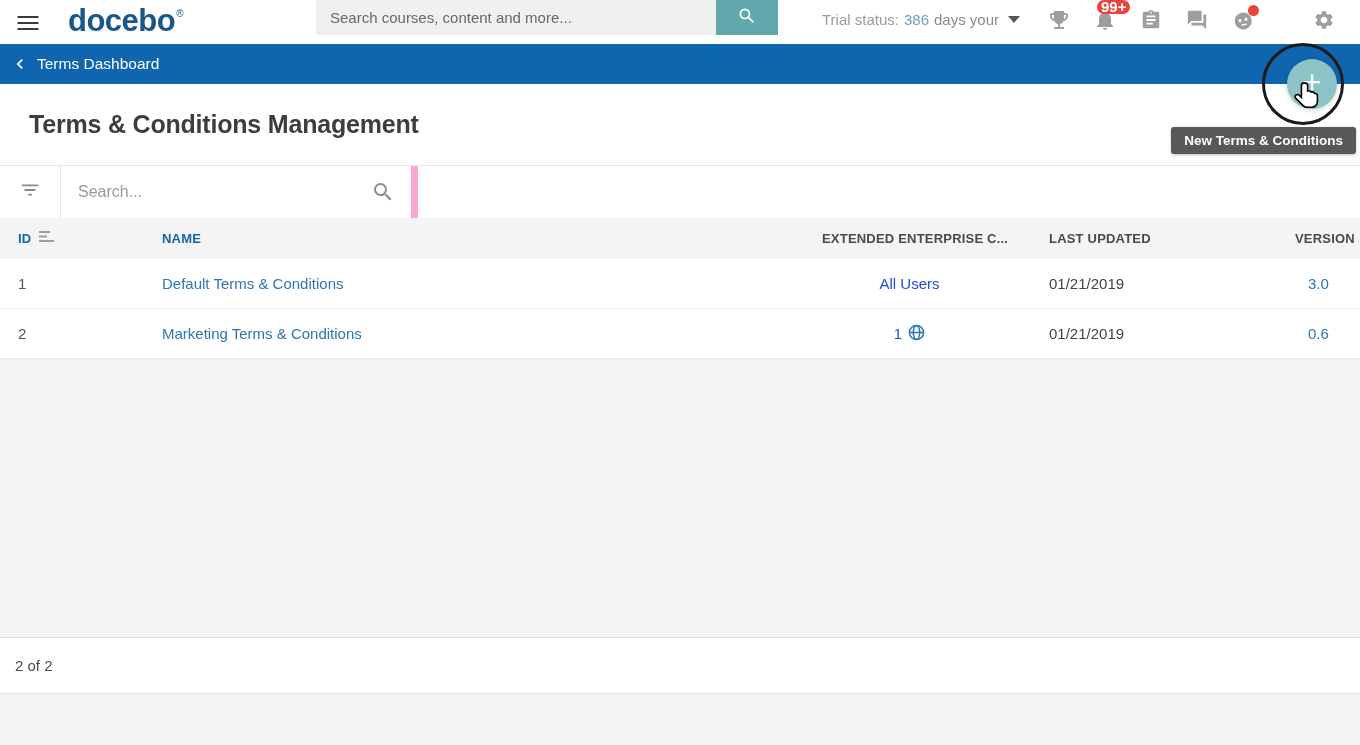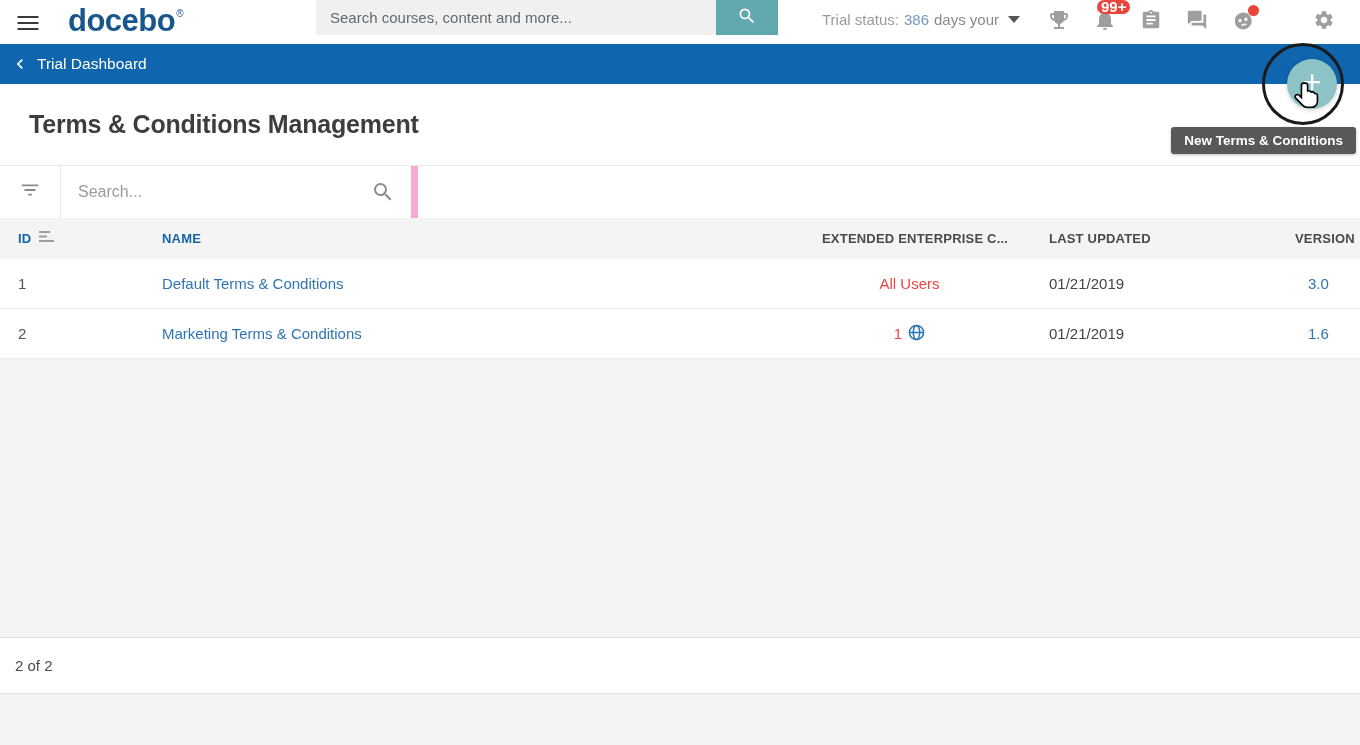--- a/index.html
+++ b/index.html
@@ -53,21 +53,21 @@
   
   .thead, .trow { display:grid; grid-template-columns:116px 632px 199px 218px 1fr; align-items:center; padding-left:18px;gap:28px; }
   .thead { height:41px; background:#f4f4f4; font-size:13px; letter-spacing:0.2px; }
   .th-blue { color:#1465a8; font-weight:600; display:flex; align-items:center; gap:8px; cursor:pointer; }
   .th-dark { color:#4a4a4a; font-weight:600; cursor:pointer; }
   .sort-ic { display:inline-block; }
   .trow { height:50px; background:#fff; border-bottom:1px solid #ededed; font-size:15px; }
   .trow:last-of-type { border-bottom:1px solid #e8e8e8; }
   .c-id { color:#555; }
   .c-name a { color:#2e75b5; text-decoration:none; cursor:pointer; }
-  .c-ext { text-align:right; padding-right:24px; color:#ef4444; cursor:pointer; display:flex; align-items:center; justify-content:center; gap:6px; }
+  .c-ext { text-align:right; padding-right:24px; color:#1d4ed8; cursor:pointer; display:flex; align-items:center; justify-content:center; gap:6px; }
   .c-upd { color:#444; }
   .c-ver { color:#2e75b5; padding-left:13px; }
 
   .grayfill { height:279px; background:#f4f4f4; border-bottom:1px solid #dedede; }
   .pagbar { height:55px; background:#fff; display:flex; align-items:center; padding-left:15px; font-size:15px; color:#4a4a4a; }
   .footer { height:52px; background:#f4f4f4; border-top:1px solid #e3e3e3; }
 
   
   .spot-ring { position:absolute; left:1262px; top:43px; width:82px; height:82px; border:3px solid #1a1a1a; border-radius:50%; pointer-events:none; }
   .fab { position:absolute; left:1287px; top:59px; width:50px; height:50px; border-radius:50%; background:#8dc2c7; box-shadow:0 1px 5px rgba(0,0,0,0.18); display:flex; align-items:center; justify-content:center; cursor:pointer; }
@@ -145,21 +145,21 @@
       </div>
     </div>
   </div>
 
   <div class="bluebar">
     <span class="chev">
       <svg width="20" height="20" viewBox="0 0 24 24">
           <path d="M15.41 7.41 14 6l-6 6 6 6 1.41-1.41L10.83 12z"></path>
         </svg>
     </span>
-    <span class="bc-label">Trial Dashboard</span>
+    <span class="bc-label">Terms Dashboard</span>
   </div>
 
   <div class="titlebox">
     <h1>Terms &amp; Conditions Management</h1>
   </div>
 
   <div class="filterbar">
     <div class="f-icon">
       <span>
         <svg width="22" height="22" viewBox="0 0 24 24">
@@ -215,21 +215,21 @@
       <span>1</span>
       <span>
         <svg width="17" height="17" viewBox="0 0 18 18" fill="none" stroke="#2e75b5" stroke-width="1.6">
             <circle cx="9" cy="9" r="7.5"></circle>
             <ellipse cx="9" cy="9" rx="3.4" ry="7.5"></ellipse>
             <line x1="1.5" y1="9" x2="16.5" y2="9"></line>
           </svg>
       </span>
     </div>
     <div class="c-upd">01/21/2019</div>
-    <div class="c-ver">1.6</div>
+    <div class="c-ver">0.6</div>
   </div>
 
   <div class="grayfill"></div>
 
   <div class="pagbar">
     <span>2 of 2</span>
   </div>
 
   <div class="footer"></div>
 

